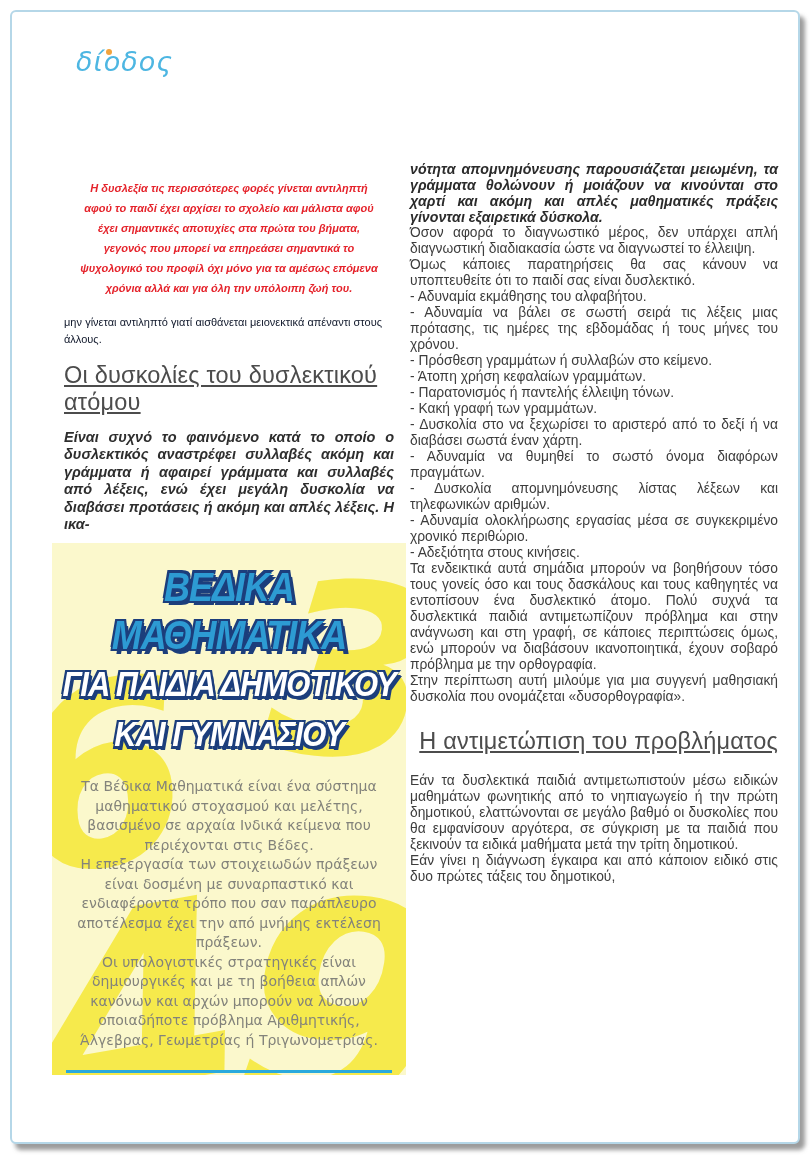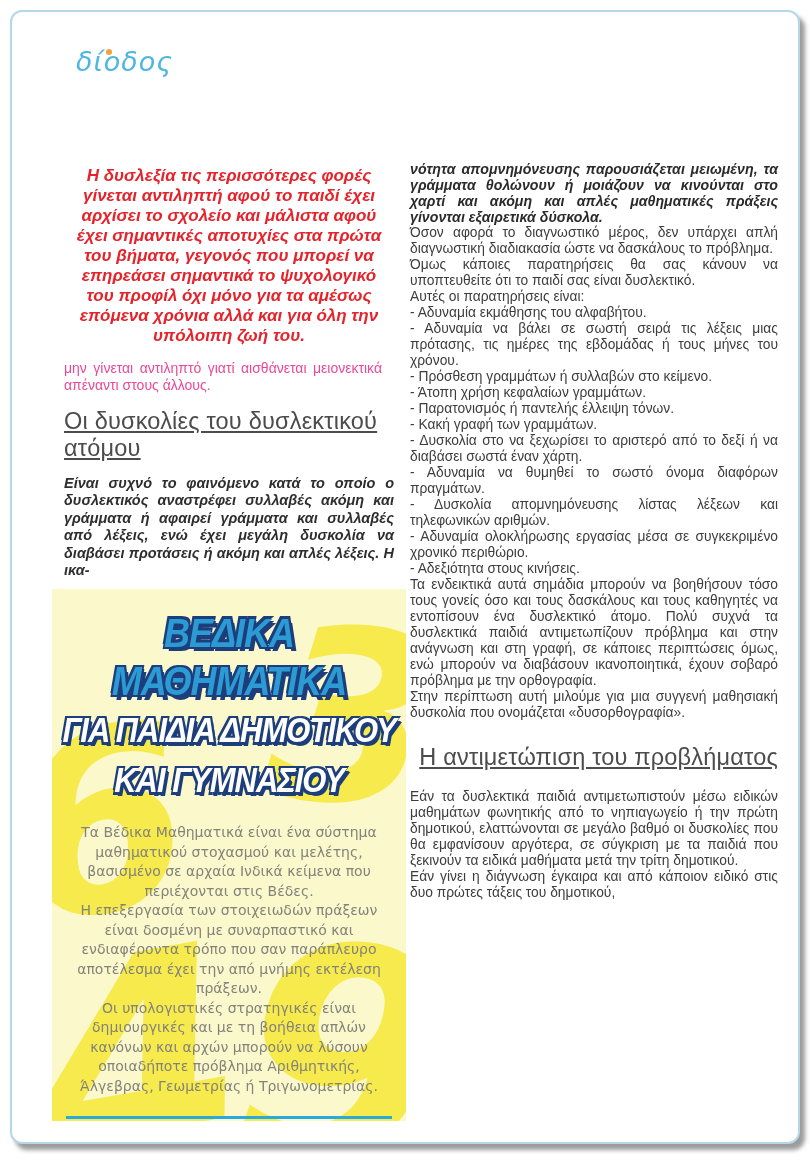--- a/index.html
+++ b/index.html
@@ -2,43 +2,43 @@
 <html><head>
 <meta charset="utf-8">
 <style>
   html,body{margin:0;padding:0;}
   body{
     width:812px;height:1162px;position:relative;background:#ffffff;
     font-family:"Liberation Sans",sans-serif;overflow:hidden;
   }
   .page{
     position:absolute;left:10px;top:10px;width:786px;height:1130px;
-    background:#ffffff;border:2px solid #b5d7e8;border-radius:12px;
+    background:#ffffff;border:2px solid #b5d7e8;border-radius:6px;
     box-shadow:5px 6px 4px rgba(75,75,75,0.55);
   }
   
   .logo{position:absolute;left:64px;top:34px;width:120px;height:36px;}
   .logo-text{
     font-family:"DejaVu Sans",sans-serif;font-style:italic;font-weight:normal;
     font-size:27px;color:#4db6e2;letter-spacing:1px;
   }
   .logo-dot{
     position:absolute;left:30px;top:3px;width:6px;height:6px;border-radius:50%;
     background:#f2a33c;
   }
   
   .col-left{position:absolute;left:52px;top:150px;width:330px;}
   .col-right{position:absolute;left:398px;top:149px;width:368px;}
 
   .intro-red{
     color:#e5232b;font-weight:bold;font-style:italic;text-align:center;
-    font-size:17px;line-height:20px;margin:4px;
+    font-size:11px;line-height:20px;margin:16px;
   }
   .after-intro{
-    color:#ec4899;font-size:14px;line-height:17px;text-align:justify;
+    color:#0f172a;font-size:11px;line-height:17px;text-align:justify;
     margin:14px 12px 0 0;
   }
   h2.sec{
     color:#4c4c4c;font-weight:normal;font-size:23.5px;line-height:27px;
     margin:14px 0 0 0;letter-spacing:0.2px;text-decoration:underline;
   }
   .lead-bold{
     color:#2e2e2e;font-weight:bold;font-style:italic;text-align:justify;
     font-size:14.5px;line-height:17.4px;margin:13px 0 0 0;
   }
@@ -115,23 +115,22 @@
           <p>Οι υπολογιστικές στρατηγικές είναι δημιουργικές και με τη βοήθεια απλών κανόνων και αρχών μπορούν να λύσουν οποιαδήποτε πρόβλημα Αριθμητικής, Άλγεβρας, Γεωμετρίας ή Τριγωνομετρίας.</p>
         </div>
         <div class="ad-rule"></div>
 
       </div>
     </div>
   </div>
 
   <div class="col-right">
     <p class="bold-it">νότητα απομνημόνευσης παρουσιάζεται μειωμένη, τα γράμματα θολώνουν ή μοιάζουν να κινούνται στο χαρτί και ακόμη και απλές μαθηματικές πράξεις γίνονται εξαιρετικά δύσκολα.</p>
-    <p>Όσον αφορά το διαγνωστικό μέρος, δεν υπάρχει απλή διαγνωστική διαδιακασία ώστε να δασκάλους το πρόβλημα.</p>
+    <p>Όσον αφορά το διαγνωστικό μέρος, δεν υπάρχει απλή διαγνωστική διαδιακασία ώστε να διαγνωστεί το έλλειψη.</p>
     <p>Όμως κάποιες παρατηρήσεις θα σας κάνουν να υποπτευθείτε ότι το παιδί σας είναι δυσλεκτικό.</p>
-    <p>Αυτές οι παρατηρήσεις είναι:</p>
     <p>- Αδυναμία εκμάθησης του αλφαβήτου.</p>
     <p>- Αδυναμία να βάλει σε σωστή σειρά τις λέξεις μιας πρότασης, τις ημέρες της εβδομάδας ή τους μήνες του χρόνου.</p>
     <p>- Πρόσθεση γραμμάτων ή συλλαβών στο κείμενο.</p>
     <p>- Άτοπη χρήση κεφαλαίων γραμμάτων.</p>
     <p>- Παρατονισμός ή παντελής έλλειψη τόνων.</p>
     <p>- Κακή γραφή των γραμμάτων.</p>
     <p>- Δυσκολία στο να ξεχωρίσει το αριστερό από το δεξί ή να διαβάσει σωστά έναν χάρτη.</p>
     <p>- Αδυναμία να θυμηθεί το σωστό όνομα διαφόρων πραγμάτων.</p>
     <p>- Δυσκολία απομνημόνευσης λίστας λέξεων και τηλεφωνικών αριθμών.</p>
     <p>- Αδυναμία ολοκλήρωσης εργασίας μέσα σε συγκεκριμένο χρονικό περιθώριο.</p>

